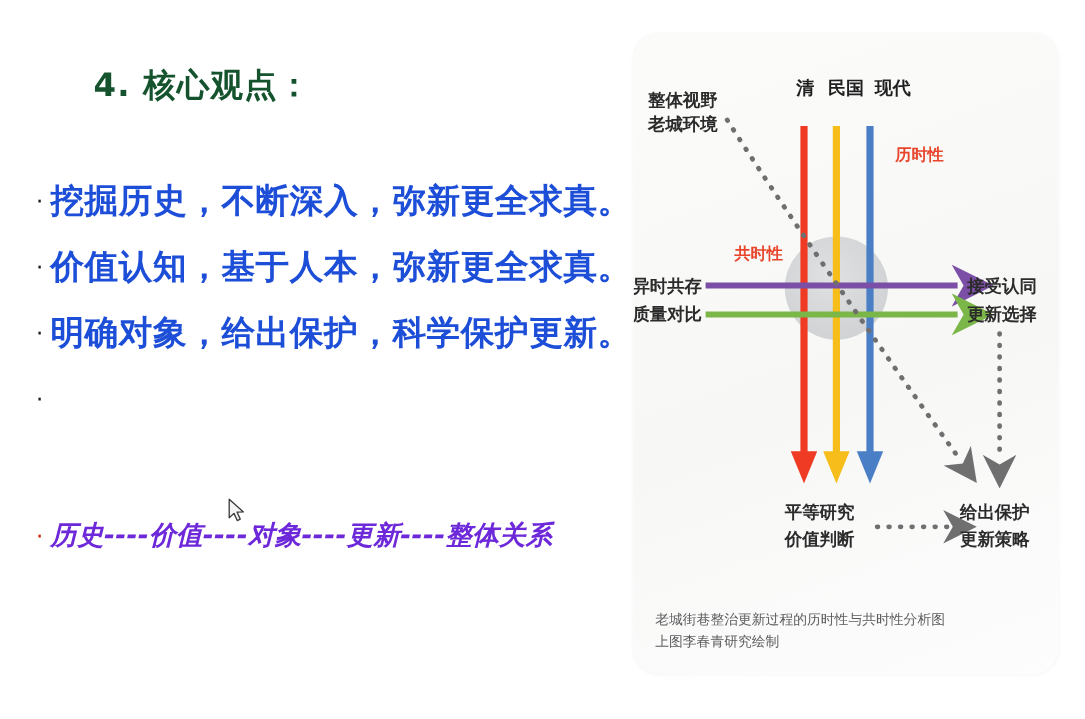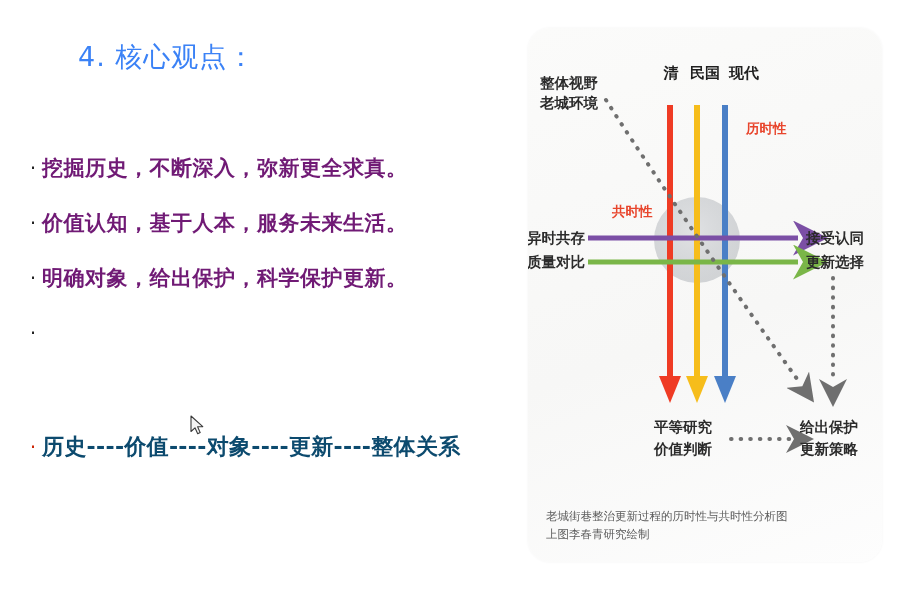--- a/index.html
+++ b/index.html
@@ -18,24 +18,24 @@
   
   #slide-left {
     position: absolute;
     left: 0; top: 0;
     width: 520px; height: 599px;
   }
 
   #page-title {
     position: absolute;
     left: 78px;
-    top: 39px;
+    top: 53px;
     font-size: 27px;
-    font-weight: normal;
-    color: #3b82f6;
+    font-weight: bold;
+    color: #14532d;
     letter-spacing: 1px;
     white-space: nowrap;
   }
 
   .bullet-row {
     position: absolute;
     left: 24px;
     width: 500px;
     display: flex;
     align-items: flex-start;
@@ -43,37 +43,38 @@
   }
   .bullet-dot {
     width: 18px;
     flex: 0 0 18px;
     font-size: 19px;
     line-height: 30px;
     color: #1a1a1a;
     text-align: center;
   }
   .bullet-text {
-    font-size: 21px;
+    font-size: 28px;
     line-height: 30px;
     font-weight: bold;
-    color: #701a75;
+    color: #1d4ed8;
     letter-spacing: 0.5px;
   }
   .bullet-row.b0 { top: 153px; }
   .bullet-row.b1 { top: 208px; }
   .bullet-row.b2 { top: 263px; }
   .bullet-row.b3 { top: 318px; }
 
   .bullet-row.accent { top: 432px; }
   .bullet-row.accent .bullet-dot { color: #cc2200; }
   .bullet-row.accent .bullet-text {
-    color: #0c4a6e;
+    color: #6d28d9;
     font-size: 22px;
     letter-spacing: 0.3px;
+    font-style: italic;
   }
 
   
   #mouse-cursor {
     position: absolute;
     left: 190px;
     top: 415px;
     width: 16px;
     height: 22px;
     pointer-events: none;
@@ -128,21 +129,21 @@
 
   <div id="page-title">4. 核心观点：</div>
 
   <div class="bullet-row b0">
     <span class="bullet-dot">·</span>
     <span class="bullet-text">挖掘历史，不断深入，弥新更全求真。</span>
   </div>
 
   <div class="bullet-row b1">
     <span class="bullet-dot">·</span>
-    <span class="bullet-text">价值认知，基于人本，服务未来生活。</span>
+    <span class="bullet-text">价值认知，基于人本，弥新更全求真。</span>
   </div>
 
   <div class="bullet-row b2">
     <span class="bullet-dot">·</span>
     <span class="bullet-text">明确对象，给出保护，科学保护更新。</span>
   </div>
 
   <div class="bullet-row b3">
     <span class="bullet-dot">·</span>
   </div>

